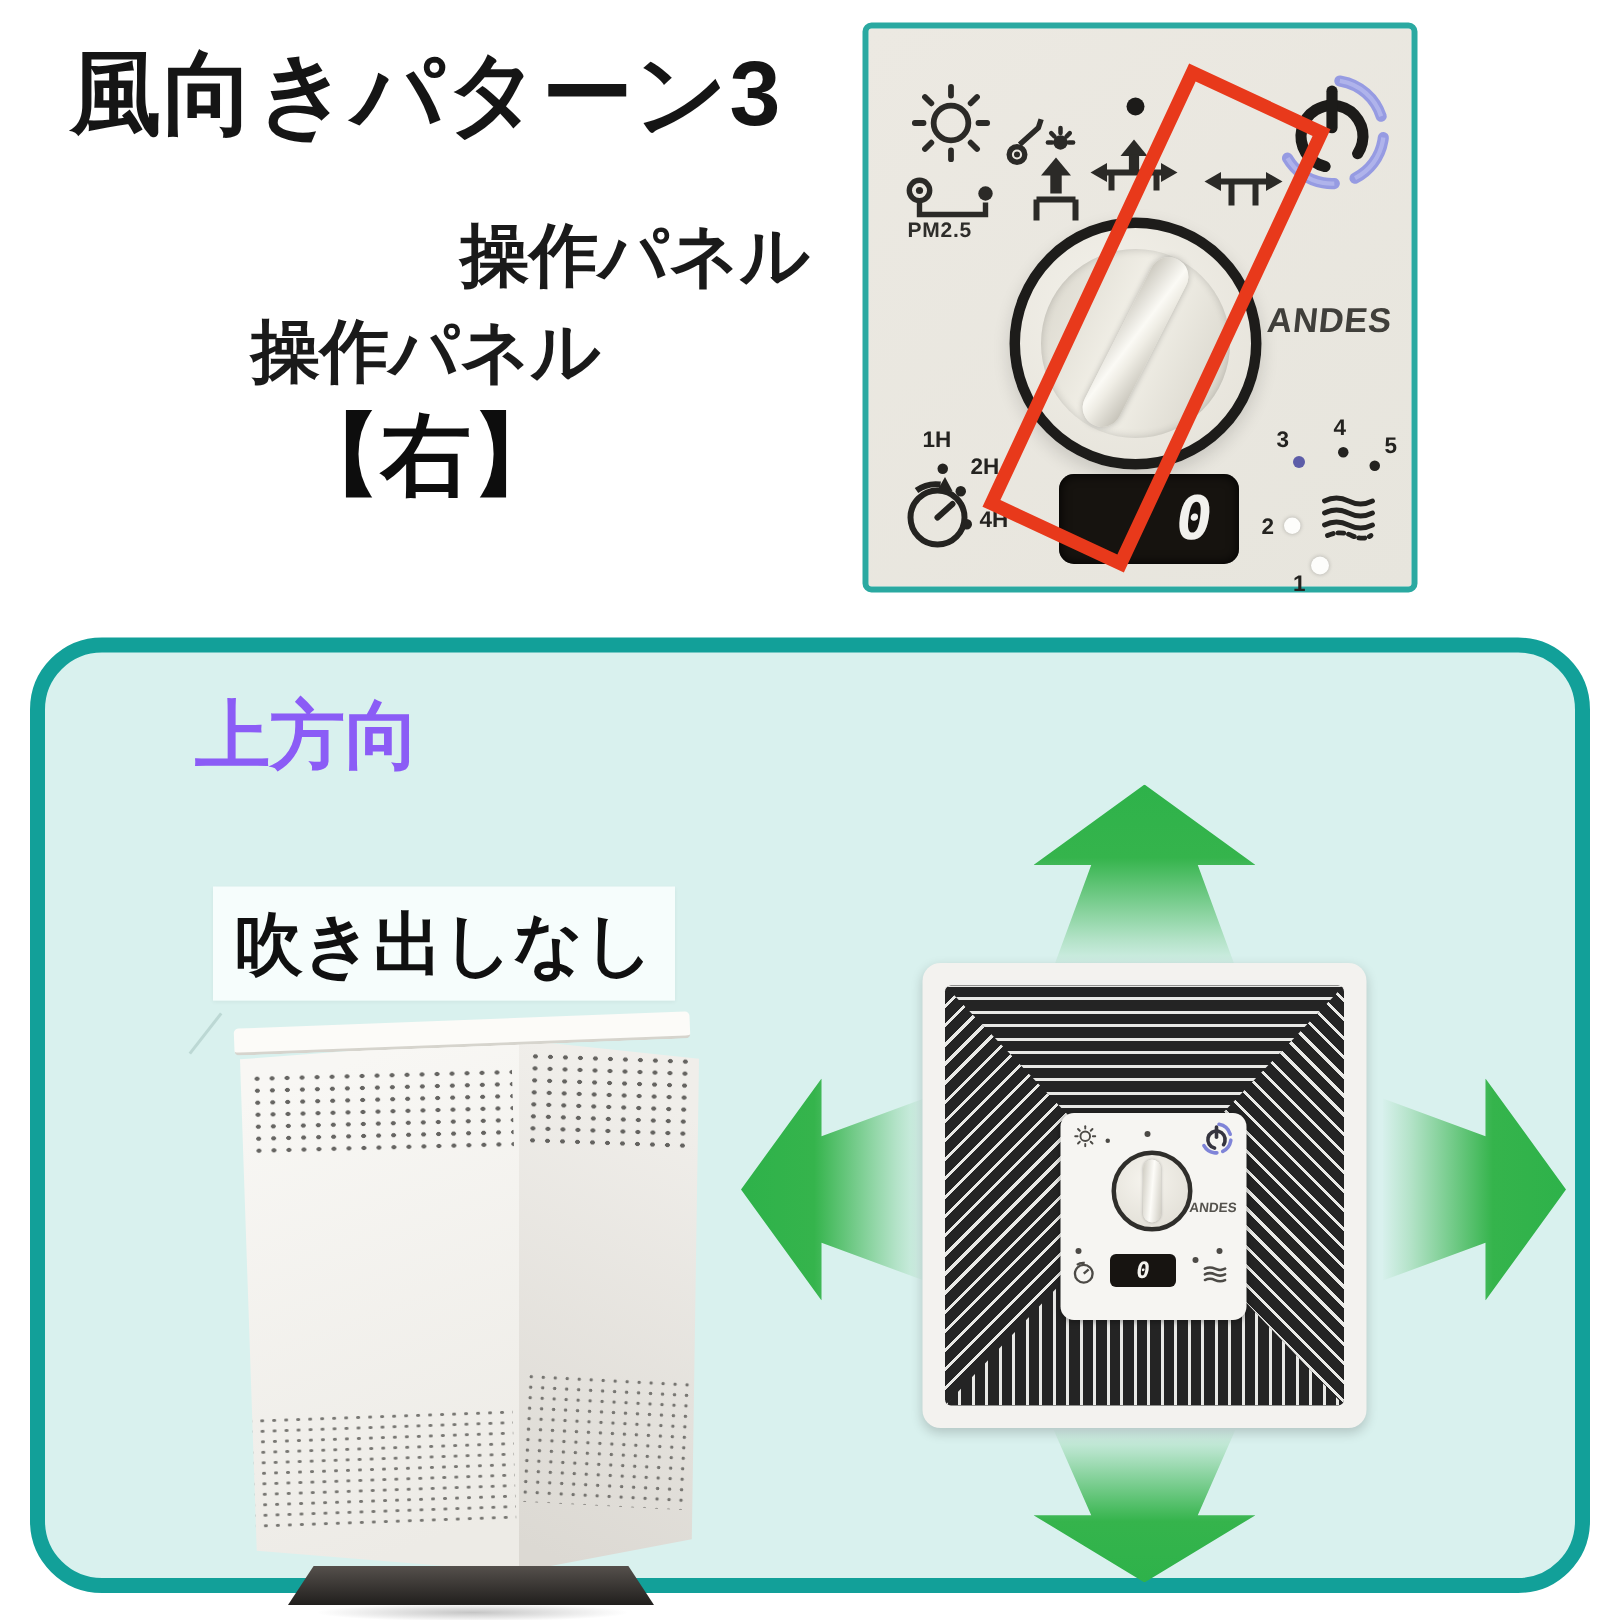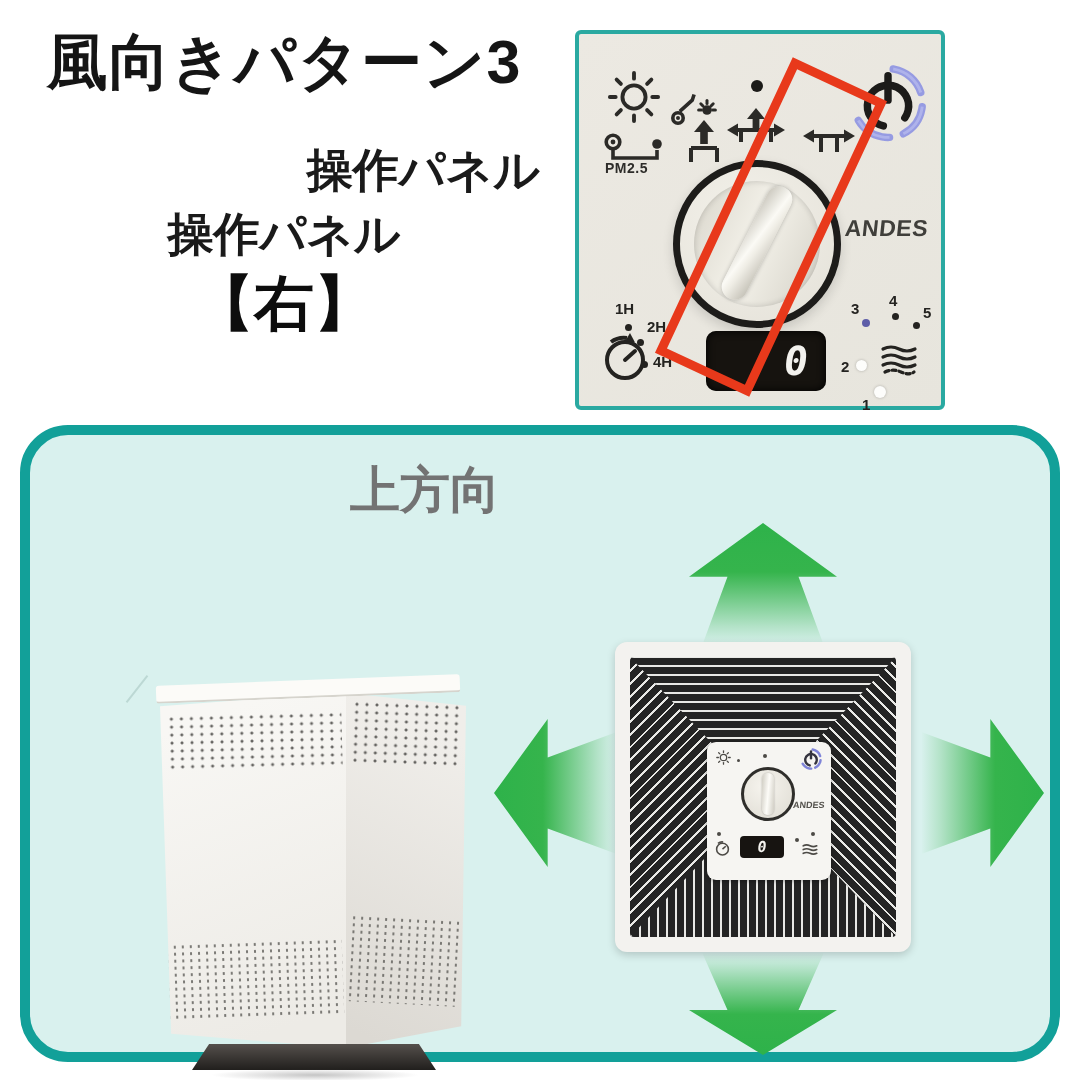--- a/index.html
+++ b/index.html
@@ -10,21 +10,21 @@
   }
   .abs{position:absolute;}
 
   
   .hero-title{left:28px;top:22px;width:512px;font-size:61px;font-weight:bold;letter-spacing:1px;color:#151515;text-align:center;}
   .hero-sub1{left:28px;top:140px;width:512px;font-size:46px;font-weight:bold;color:#1a1a1a;text-align:right;}
   .hero-sub2{left:28px;top:204px;width:512px;font-size:46px;font-weight:bold;color:#1a1a1a;text-align:center;}
   .hero-dial{left:28px;top:264px;width:512px;font-size:60px;font-weight:bold;color:#0d0d0d;text-align:center;}
 
   
-  .cpanel{left:575px;top:30px;width:370px;height:380px;background:linear-gradient(145deg,#ece9e2,#e7e5dd);
+  .cpanel{left:575px;top:15px;width:370px;height:380px;background:linear-gradient(145deg,#ece9e2,#e7e5dd);
     border:4px solid #2aa9a1;border-radius:6px;box-sizing:border-box;}
   .cpanel svg{display:block;}
   .pm25-label{left:26px;top:126px;font-size:14px;font-weight:bold;color:#2e2d2a;letter-spacing:0.5px;}
   .mode-dot{left:172px;top:46px;width:12px;height:12px;border-radius:50%;background:#1c1b19;}
   .brand{left:266px;top:181px;font-size:23px;font-weight:bold;color:#403f3b;letter-spacing:0.5px;transform:skewX(-6deg);}
 
   .dial-outer{left:94px;top:126px;width:168px;height:168px;border:7px solid #1d1c1a;border-radius:50%;
     box-sizing:border-box;background:radial-gradient(circle at 40% 35%,#f3f1ea,#e4e1d8);box-shadow:0 5px 12px rgba(0,0,0,.14);}
   .dial-knob{left:14px;top:14px;width:126px;height:126px;border-radius:50%;
     background:linear-gradient(115deg,#dcd9cf 8%,#f4f2ea 48%,#d6d3c9 95%);box-shadow:inset 0 0 6px rgba(0,0,0,.18);}
@@ -38,21 +38,21 @@
   .fan-num{font-size:15px;font-weight:bold;color:#242320;}
   .wdot{border-radius:50%;background:#fdfdfb;box-shadow:0 0 3px rgba(0,0,0,.25);}
 
   .cdisplay{left:127px;top:297px;width:120px;height:60px;background:#16130f;border-radius:10px;box-shadow:inset 0 0 8px #000;}
   .cdigit{right:18px;top:7px;font-family:"DejaVu Sans Mono","Liberation Mono",monospace;font-size:40px;font-weight:bold;
     color:#f2f1ed;transform:skewX(-8deg);}
 
   
   .bpanel{left:20px;top:425px;width:1040px;height:637px;background:#d9f1ee;border:10px solid #12a099;
     border-radius:48px;box-sizing:border-box;}
-  .h-up{left:100px;top:22px;width:370px;font-size:50px;font-weight:bold;color:#737373;text-align:right;}
+  .h-up{left:100px;top:22px;width:370px;font-size:50px;font-weight:bold;color:#8b5cf6;text-align:left;}
   .h-side{left:565px;top:22px;width:370px;font-size:50px;font-weight:bold;color:#121212;text-align:center;}
   .noblow{left:112px;top:156px;width:308px;height:76px;line-height:76px;background:rgba(248,253,252,.95);
     font-size:46px;font-weight:bold;color:#101010;text-align:center;z-index:4;box-shadow:0 1px 3px rgba(0,0,0,.05);}
 
   
   .tower{left:100px;top:235px;width:360px;height:408px;z-index:2;}
   .tower-wire{left:6px;top:2px;width:2px;height:34px;background:#bcd8d4;transform:rotate(38deg);}
   .tower-lid{left:26px;top:10px;width:304px;height:16px;background:#fcfbf8;border-bottom:2px solid #d6d4cd;
     border-radius:3px;transform:rotate(-2.2deg);z-index:3;}
   .face-l{left:30px;top:22px;width:186px;height:356px;background:linear-gradient(160deg,#f8f7f4 10%,#edebe6 90%);
@@ -207,20 +207,21 @@
       <path d="M2 4.5 Q6 2.5 10 4.5 T18 4.5"></path>
       <path d="M2 8.5 Q6 6.5 10 8.5 T18 8.5"></path>
       <path d="M2 12.5 Q6 10.5 10 12.5 T18 12.5"></path>
       <path d="M3 16 Q7 14.2 11 16 T17.5 16" stroke-dasharray="2 1.6"></path>
     </g>
   </svg>
 </div>
 
 <div class="abs bpanel">
   <div class="abs h-up">上方向</div>
+  <div class="abs noblow">吹き出しなし</div>
 
   <div class="abs tower">
     <div class="abs tower-wire"></div>
     <div class="abs tower-lid"></div>
     <div class="abs face-l">
       <div class="perf" style="left:4%;top:6%;width:94%;height:16%;transform:rotate(-1.5deg)"></div>
       <div class="perf small" style="left:2%;top:70%;width:96%;height:22%;transform:rotate(-2deg)"></div>
     </div>
     <div class="abs face-r">
       <div class="perf" style="left:4%;top:5%;width:92%;height:17%;transform:rotate(2deg)"></div>

